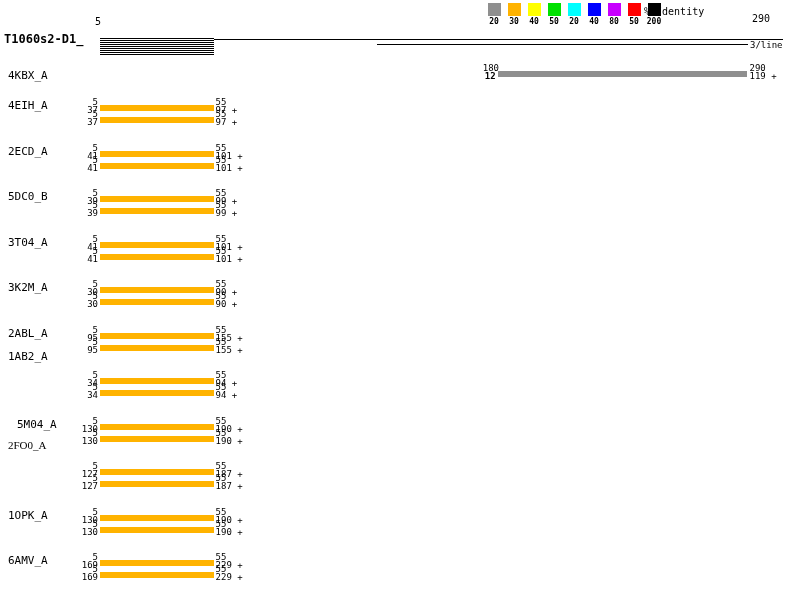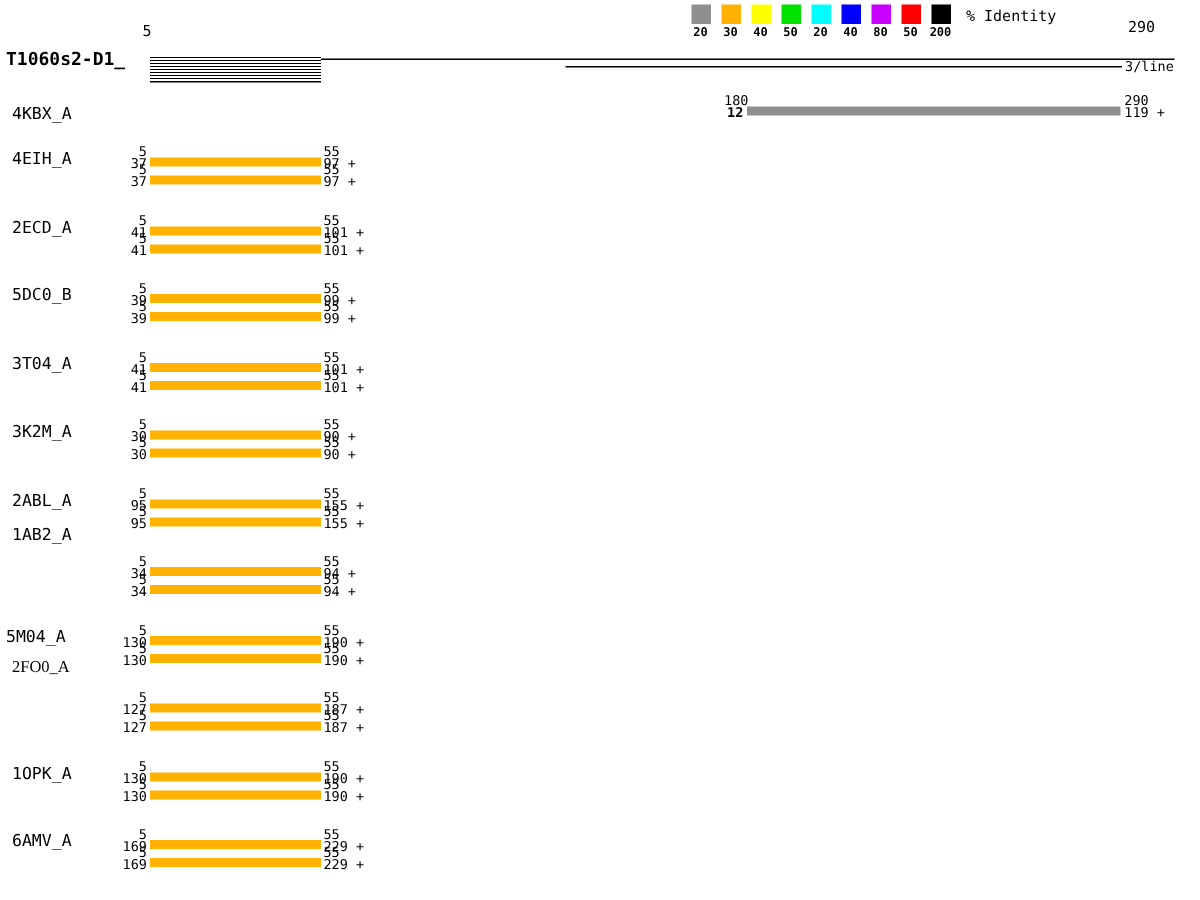--- a/index.html
+++ b/index.html
@@ -2,21 +2,21 @@
 <html><head>
 <meta charset="utf-8">
 <style>
   html,body{margin:0;padding:0;background:#fff;}
   #app{position:relative;width:800px;height:600px;background:#ffffff;overflow:hidden;
        font-family:"DejaVu Sans Mono",monospace;color:#000;}
   .abs{position:absolute;}
   .query-title{font-size:12px;font-weight:bold;white-space:pre;}
   .scale-num{font-size:10px;white-space:pre;}
   .per-line{font-size:9px;white-space:pre;}
-  .legend{display:flex;}
+  .legend{display:flex;margin-left:27px;}
   .legend-cell{width:20px;display:flex;flex-direction:column;align-items:center;}
   .legend-swatch{width:13px;height:13px;}
   .legend-val{font-size:8px;margin-top:1px;font-weight:bold;}
   .legend-title{font-size:10px;white-space:pre;}
   .hit-label{font-size:11px;white-space:pre;}
   .num{font-size:9px;line-height:7px;white-space:pre;}
   .num-l{text-align:right;width:34px;}
   .num-r{text-align:left;width:44px;}
   .bar{height:6px;}
   .hline{height:1px;background:#000;}
@@ -171,21 +171,21 @@
         <div class="abs num num-l" style="left: 64px; top: 380px;">34</div>
         <div class="abs num num-r" style="left: 215.596px; top: 372px;">55</div>
         <div class="abs num num-r" style="left: 215.596px; top: 380px;">94 +</div>
         <div class="abs bar" style="left: 100px; top: 390px; width: 113.596px; background: rgb(255, 179, 0);"></div>
         <div class="abs num num-l" style="left: 64px; top: 384px;">5</div>
         <div class="abs num num-l" style="left: 64px; top: 392px;">34</div>
         <div class="abs num num-r" style="left: 215.596px; top: 384px;">55</div>
         <div class="abs num num-r" style="left: 215.596px; top: 392px;">94 +</div>
       </div>
       <div>
-        <div class="abs hit-label" style="left: 4px; top: 417.5px;">5M04_A</div>
+        <div class="abs hit-label" style="left: 17px; top: 417.5px;">5M04_A</div>
         <div class="abs bar" style="left: 100px; top: 423.5px; width: 113.596px; background: rgb(255, 179, 0);"></div>
         <div class="abs num num-l" style="left: 64px; top: 417.5px;">5</div>
         <div class="abs num num-l" style="left: 64px; top: 425.5px;">130</div>
         <div class="abs num num-r" style="left: 215.596px; top: 417.5px;">55</div>
         <div class="abs num num-r" style="left: 215.596px; top: 425.5px;">190 +</div>
         <div class="abs bar" style="left: 100px; top: 435.5px; width: 113.596px; background: rgb(255, 179, 0);"></div>
         <div class="abs num num-l" style="left: 64px; top: 429.5px;">5</div>
         <div class="abs num num-l" style="left: 64px; top: 437.5px;">130</div>
         <div class="abs num num-r" style="left: 215.596px; top: 429.5px;">55</div>
         <div class="abs num num-r" style="left: 215.596px; top: 437.5px;">190 +</div>

